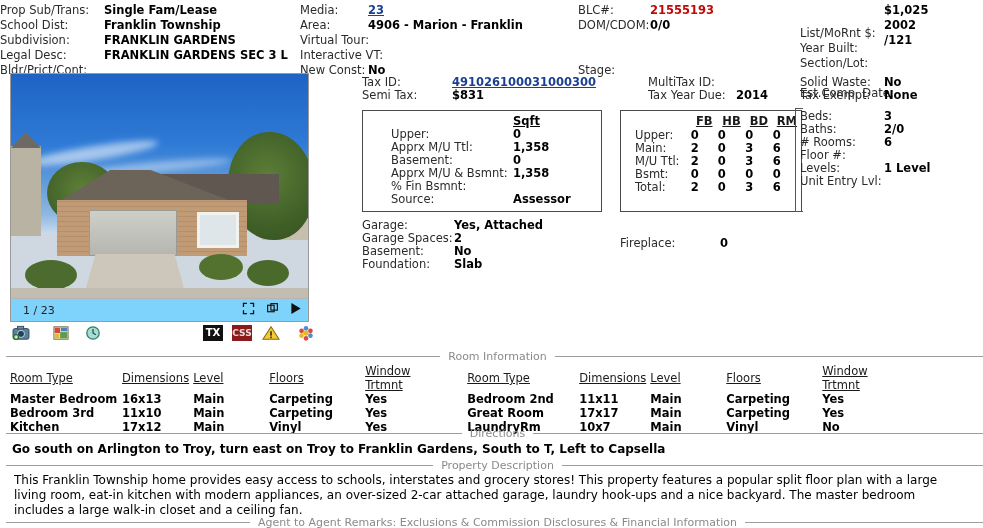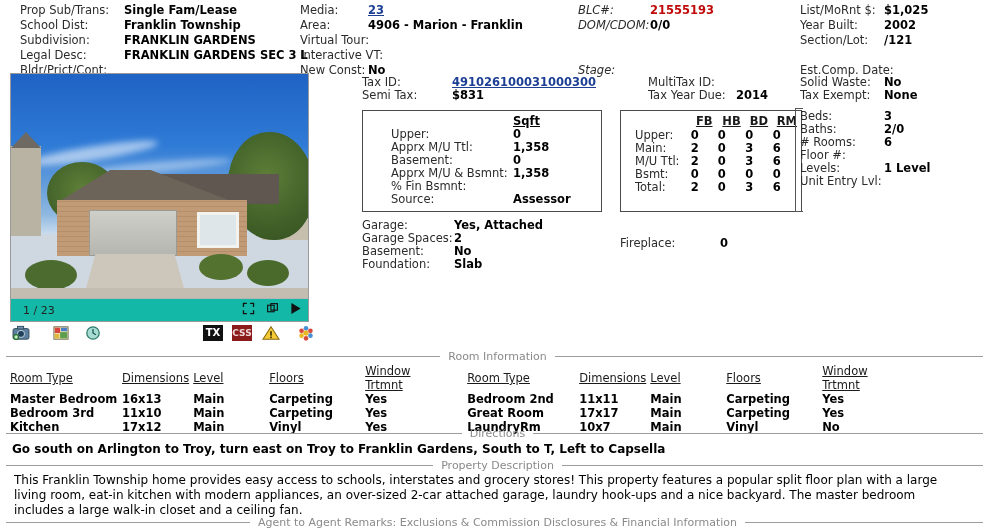--- a/index.html
+++ b/index.html
@@ -22,28 +22,28 @@
     font-weight: bold; cursor: pointer;
   }
 
   
   #top-block { position: absolute; left: 0; top: 0; width: 983px; height: 70px; }
   .tcol { position: absolute; top: 3px; }
   .trow { height: 15px; line-height: 15px; display: flex; }
   .trow .lbl { display: inline-block; }
   .trow .val { display: inline-block; }
 
-  #col-a { left: 20px; }
+  #col-a { left: 0; }
   #col-a .lbl { width: 104px; }
   #col-b { left: 300px; }
   #col-b .lbl { width: 68px; }
   #col-c { left: 578px; }
-  #col-c .lbl { width: 72px; font-style: italic; }
+  #col-c .lbl { width: 72px; }
   #col-d { left: 800px; }
-  #col-d .lbl { width: 84px; }
+  #col-d .lbl { width: 84px; margin-top: 23px; }
 
   
   #photo-wrap {
     position: absolute; left: 10px; top: 73px;
     width: 297px; height: 247px;
     border: 1px solid #9a9a9a; background: #cfd8e0;
     overflow: hidden;
   }
   #photo { position: absolute; left: 0; top: 0; width: 297px; height: 225px; overflow: hidden; }
   .sky { position:absolute; left:0; top:0; width:297px; height:160px;
@@ -73,21 +73,21 @@
   .drive { position:absolute; left:72px; top:180px; width:104px; height:45px;
            background:#ccc6bb; clip-path: polygon(12% 0, 88% 0, 100% 100%, 0 100%); }
   .lawn { position:absolute; left:0; top:176px; width:297px; height:49px; background:#7b8f4a; z-index:-1; }
   .bush1 { position:absolute; left:14px; top:186px; width:52px; height:30px; background:#4c6b2e; border-radius:50%; }
   .bush2 { position:absolute; left:188px; top:180px; width:44px; height:26px; background:#53722f; border-radius:50%; }
   .bush3 { position:absolute; left:236px; top:186px; width:42px; height:26px; background:#4a6a2b; border-radius:50%; }
   .walkway { position:absolute; left:0; top:214px; width:297px; height:11px; background:#c2bcb1; }
 
   #photo-bar {
     position: absolute; left: 0; bottom: 0; width: 297px; height: 22px;
-    background: #14b8a6; border-top: 1px solid #b5b5b5;
+    background: #7dd3fc; border-top: 1px solid #b5b5b5;
     display: flex; align-items: center;
   }
   #photo-count { margin-left: 12px; font-size: 11px; color: #222; }
   #photo-bar .sp { flex: 1; }
   .pb-ic { width: 24px; text-align: center; cursor: pointer; color:#111; }
 
   
   #icon-bar { position: absolute; left: 10px; top: 324px; width: 300px; height: 22px; }
   .ib { position: absolute; top: 1px; cursor: pointer; }
   .badge {

